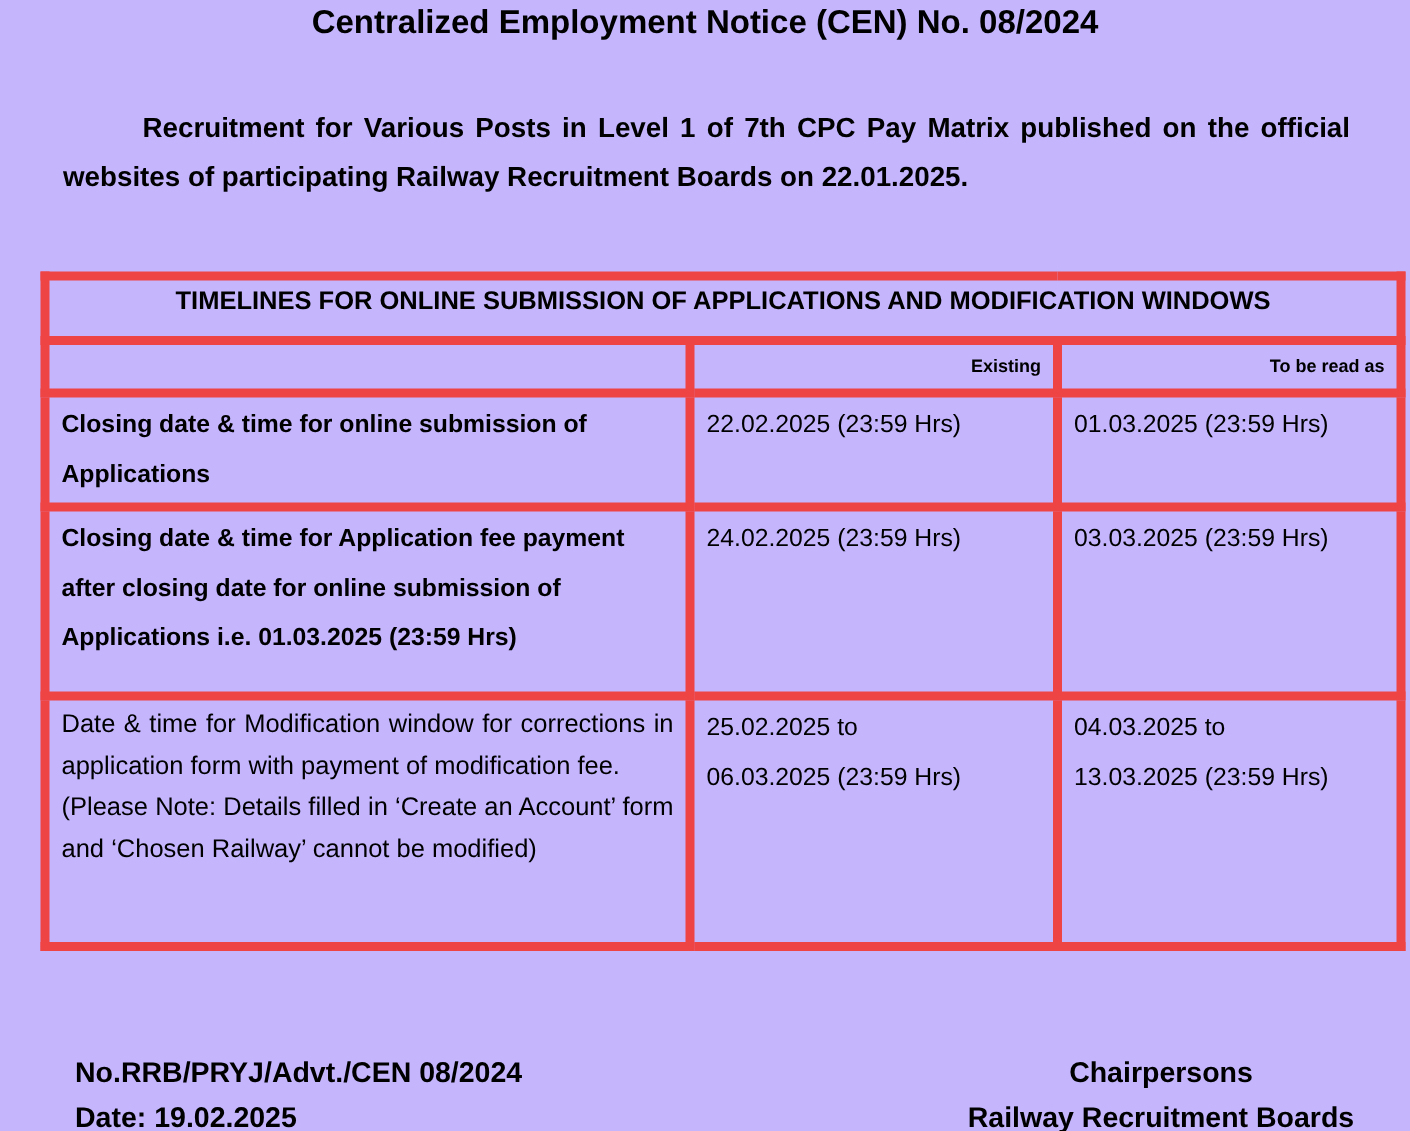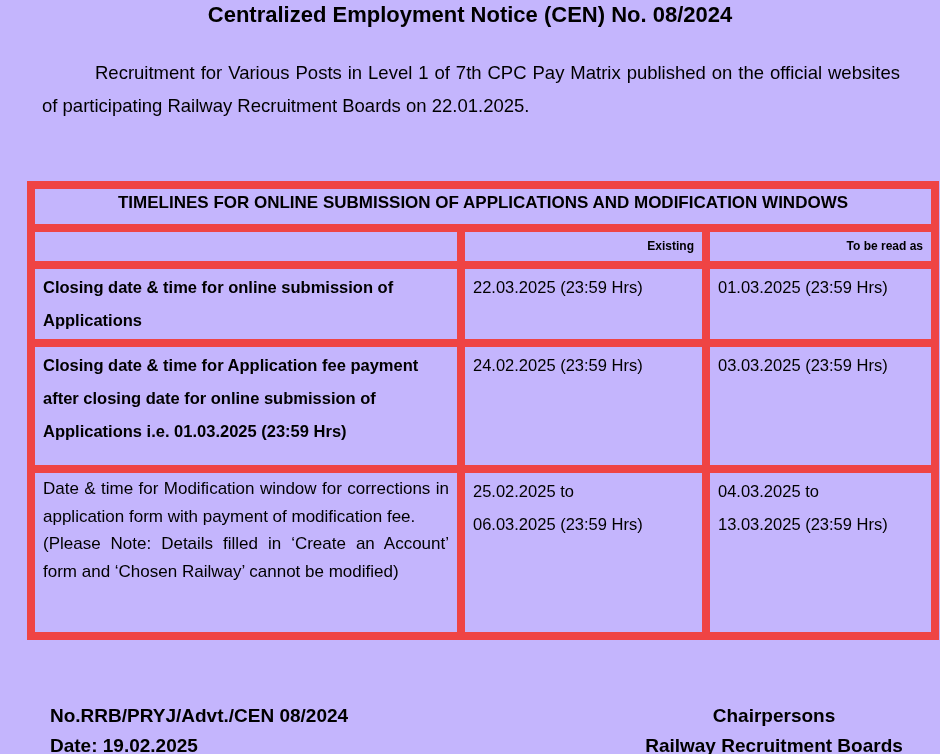--- a/index.html
+++ b/index.html
@@ -17,39 +17,39 @@
     top: 0;
     left: 0;
     width: 940px;
     text-align: center;
     font-size: 22px;
     font-weight: bold;
     line-height: 30px;
   }
   .intro {
     position: absolute;
-    top: 56px;
+    top: 68px;
     left: 42px;
     width: 858px;
     font-size: 18.5px;
-    font-weight: normal;
+    font-weight: bold;
     line-height: 33px;
     text-align: justify;
     text-indent: 53px;
   }
   table.timelines {
     position: absolute;
     top: 181px;
     left: 27px;
     width: 904px;
     border-collapse: collapse;
     table-layout: fixed;
   }
   table.timelines td, table.timelines th {
-    border: 8px solid #ef4444;
+    border: 6px solid #ef4444;
     vertical-align: top;
     padding: 2px 8px;
     overflow: hidden;
   }
   .caption-cell {
     text-align: center;
     font-size: 17px;
     font-weight: bold;
     line-height: 24px;
     padding-top: 4px;
@@ -122,21 +122,21 @@
         <tr style="height:43px">
       <td class="caption-cell" colspan="3">TIMELINES FOR ONLINE SUBMISSION OF APPLICATIONS AND MODIFICATION WINDOWS</td>
     </tr>
     <tr style="height:31px">
       <td class="col-head"></td>
       <td class="col-head">Existing</td>
       <td class="col-head">To be read as</td>
     </tr>
     <tr style="height:67px">
       <td class="label-cell">Closing date &amp; time for online submission of Applications</td>
-      <td class="date-cell">22.03.2025 (23:59 Hrs)</td>
+      <td class="date-cell">22.02.2025 (23:59 Hrs)</td>
       <td class="date-cell">01.03.2025 (23:59 Hrs)</td>
     </tr>
     <tr style="height:126px">
       <td class="label-cell">Closing date &amp; time for Application fee payment after closing date for online submission of Applications i.e. 01.03.2025 (23:59 Hrs)</td>
       <td class="date-cell">24.02.2025 (23:59 Hrs)</td>
       <td class="date-cell">03.03.2025 (23:59 Hrs)</td>
     </tr>
     <tr style="height:167px">
       <td class="label-cell justified">
         <span>Date &amp; time for Modification window for corrections in application form with payment of modification fee.</span>

